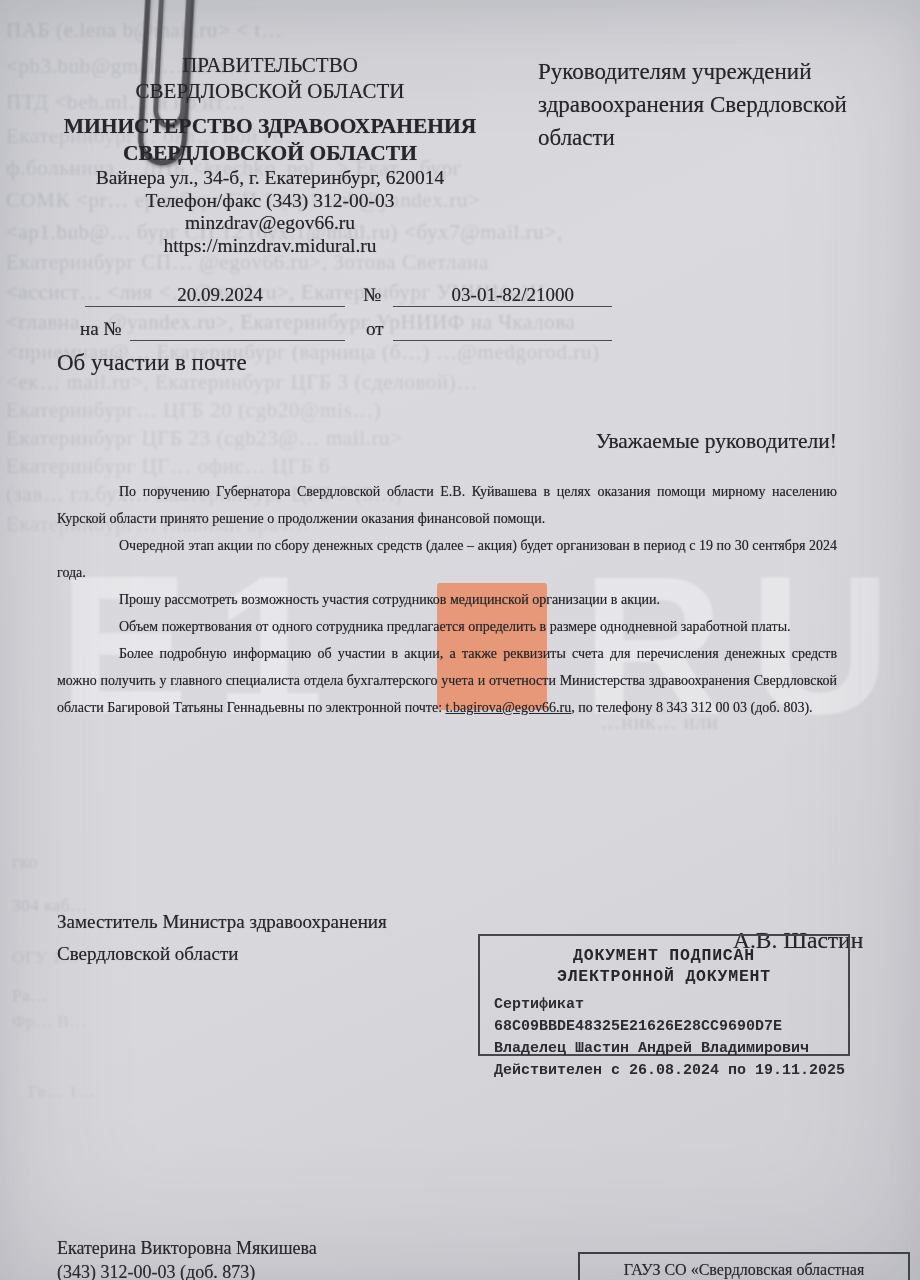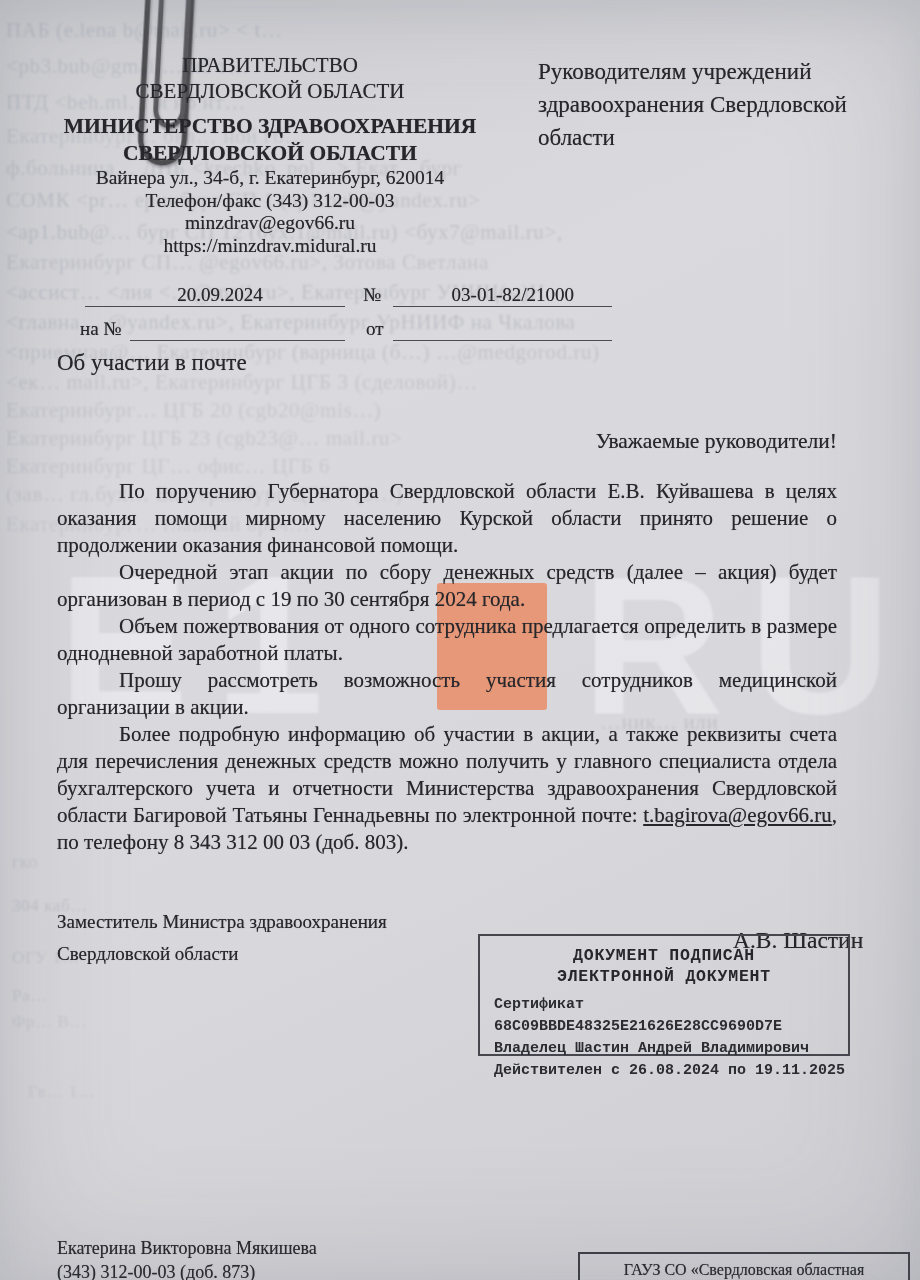--- a/index.html
+++ b/index.html
@@ -27,21 +27,21 @@
   .lh-bold{font-size:21.5px;line-height:27px;font-weight:bold;}
   .lh-adr{font-size:19.5px;line-height:22.5px;}
   .spacer8{height:9px;}
   .addressee{position:absolute;left:538px;top:55px;width:340px;font-size:23px;line-height:33px;white-space:pre-line;}
   
   .ref{position:absolute;font-size:19px;}
   .u-line{position:absolute;border-bottom:1.5px solid #4a4a52;height:0;}
   .ref-val{position:absolute;font-size:19px;text-align:center;}
   .subject{position:absolute;left:57px;top:350px;font-size:23px;}
   
-  .body-block{position:absolute;left:57px;top:478px;width:780px;font-size:21px;line-height:27px;text-align:justify;}
+  .body-block{position:absolute;left:57px;top:478px;width:780px;font-size:14px;line-height:27px;text-align:justify;}
   .body-block p{margin:0;text-indent:62px;}
   .salutation{position:absolute;left:57px;top:429px;width:780px;text-align:right;font-size:21.5px;}
   .email{text-decoration:underline;}
   
   .sig{position:absolute;left:57px;top:906px;width:460px;font-size:19px;line-height:32px;white-space:pre-line;}
   .signer{position:absolute;left:733px;top:927px;font-size:23.5px;white-space:nowrap;}
   
   .stamp{position:absolute;left:478px;top:934px;width:368px;height:118px;border:2px solid #46464e;border-radius:0;
          font-family:Liberation Mono, monospace;}
   .stamp-title{margin-top:9px;text-align:center;font-weight:bold;font-size:16.5px;line-height:21px;letter-spacing:.8px;}
@@ -118,22 +118,22 @@
   <div class="u-line" style="left:130px;top:340px;width:215px;"></div>
   <div class="ref soft" style="left:366px;top:318px;">от</div>
   <div class="u-line" style="left:393px;top:340px;width:219px;"></div>
 
   <div class="subject soft">Об участии в почте</div>
 
   <div class="salutation soft">Уважаемые руководители!</div>
   <div class="body-block soft">
     <p>По поручению Губернатора Свердловской области Е.В. Куйвашева в целях оказания помощи мирному населению Курской области принято решение о продолжении оказания финансовой помощи.</p>
     <p>Очередной этап акции по сбору денежных средств (далее – акция) будет организован в период с 19 по 30 сентября 2024 года.</p>
+    <p>Прошу рассмотреть возможность участия сотрудников медицинской организации в акции.</p>
     <p>Объем пожертвования от одного сотрудника предлагается определить в размере однодневной заработной платы.</p>
-    <p>Прошу рассмотреть возможность участия сотрудников медицинской организации в акции.</p>
     <p><span>Более подробную информацию об участии в акции, а также реквизиты счета для перечисления денежных средств можно получить у главного специалиста отдела бухгалтерского учета и отчетности Министерства здравоохранения Свердловской области Багировой Татьяны Геннадьевны по электронной почте: </span><span class="email">t.bagirova@egov66.ru</span><span>, по телефону  8 343 312 00 03 (доб. 803).</span></p>
   </div>
 
   <div class="sig soft">Заместитель Министра здравоохранения
 Свердловской области</div>
   <div class="signer soft">А.В. Шастин</div>
 
   <div class="stamp">
     <div class="stamp-title">
       <div>ДОКУМЕНТ ПОДПИСАН</div>

